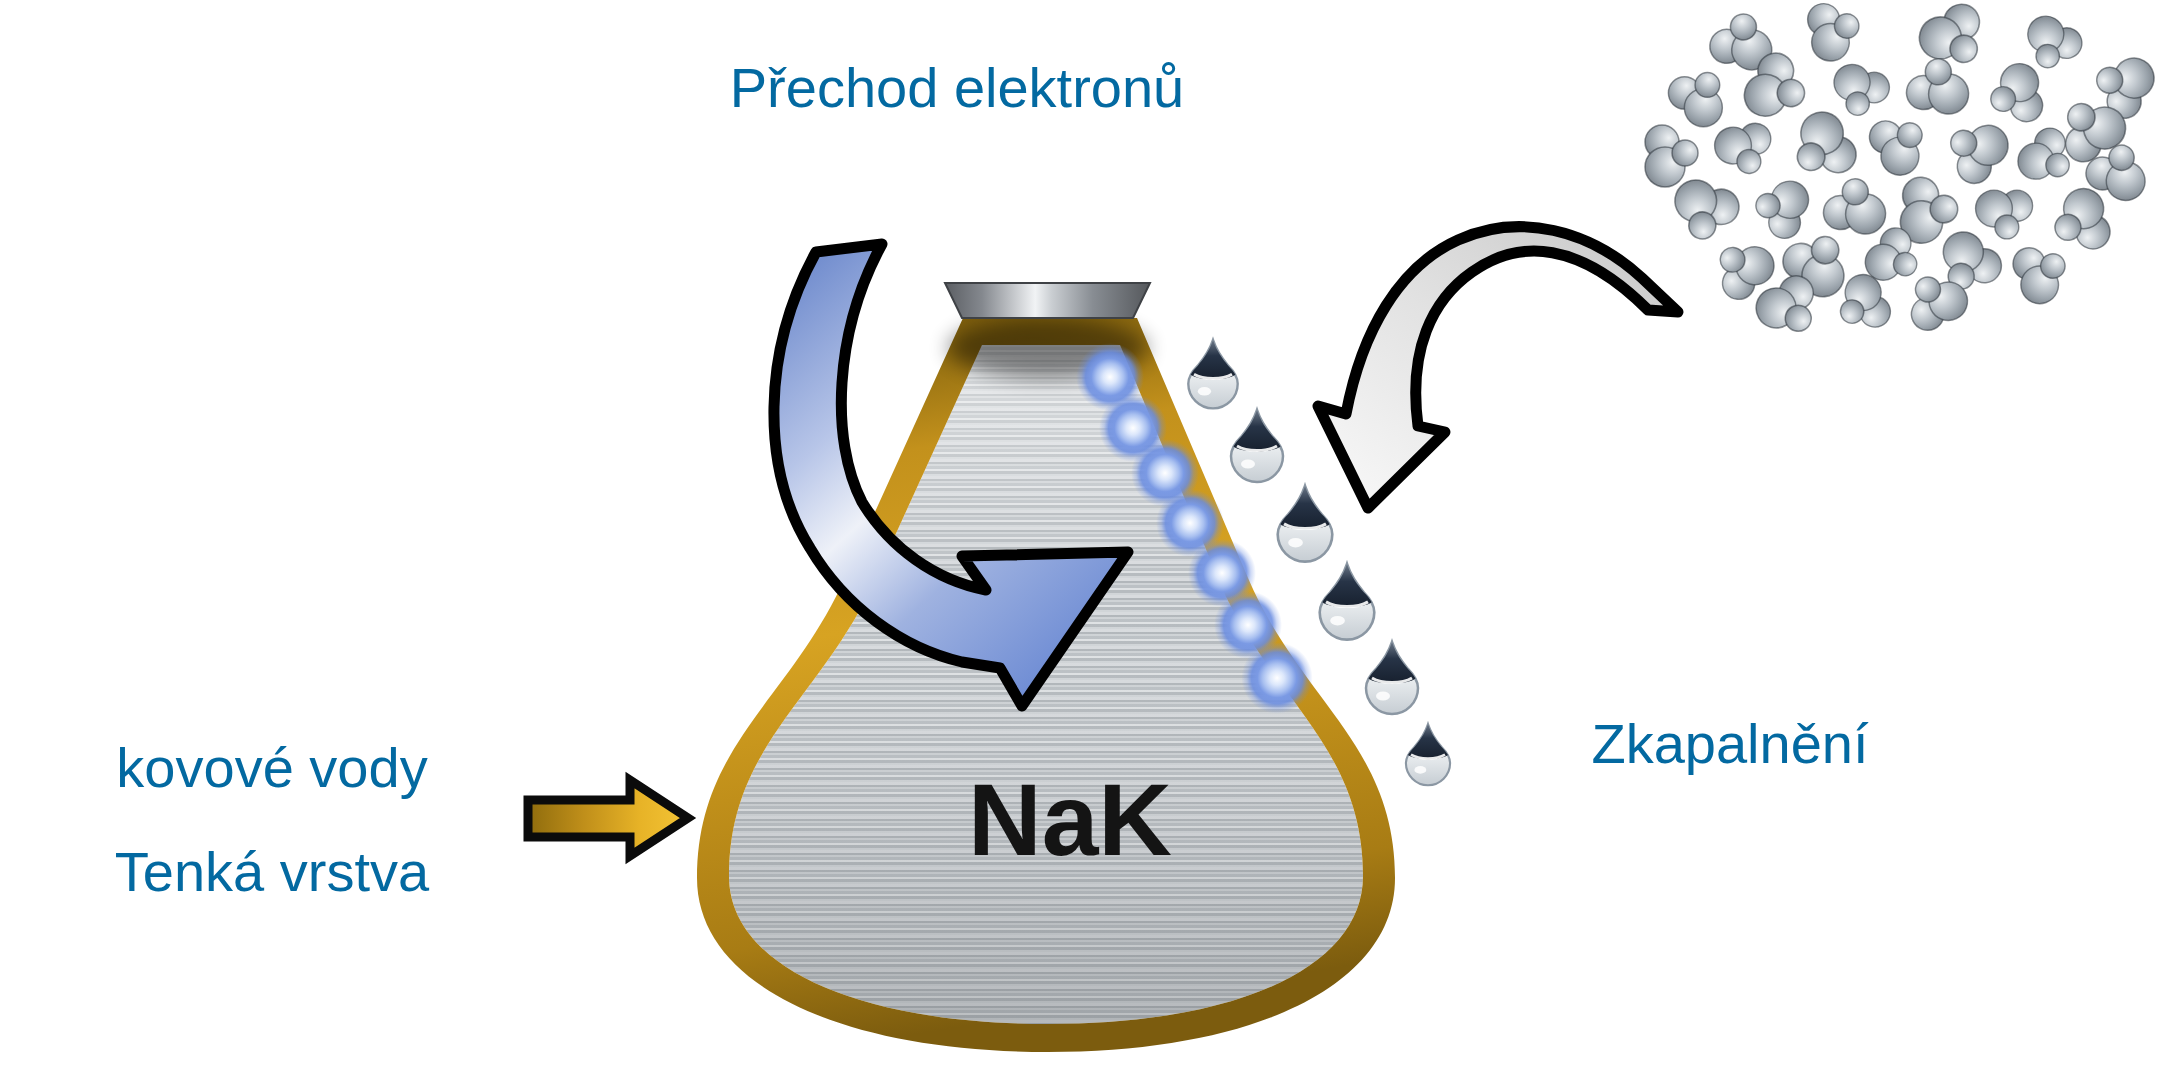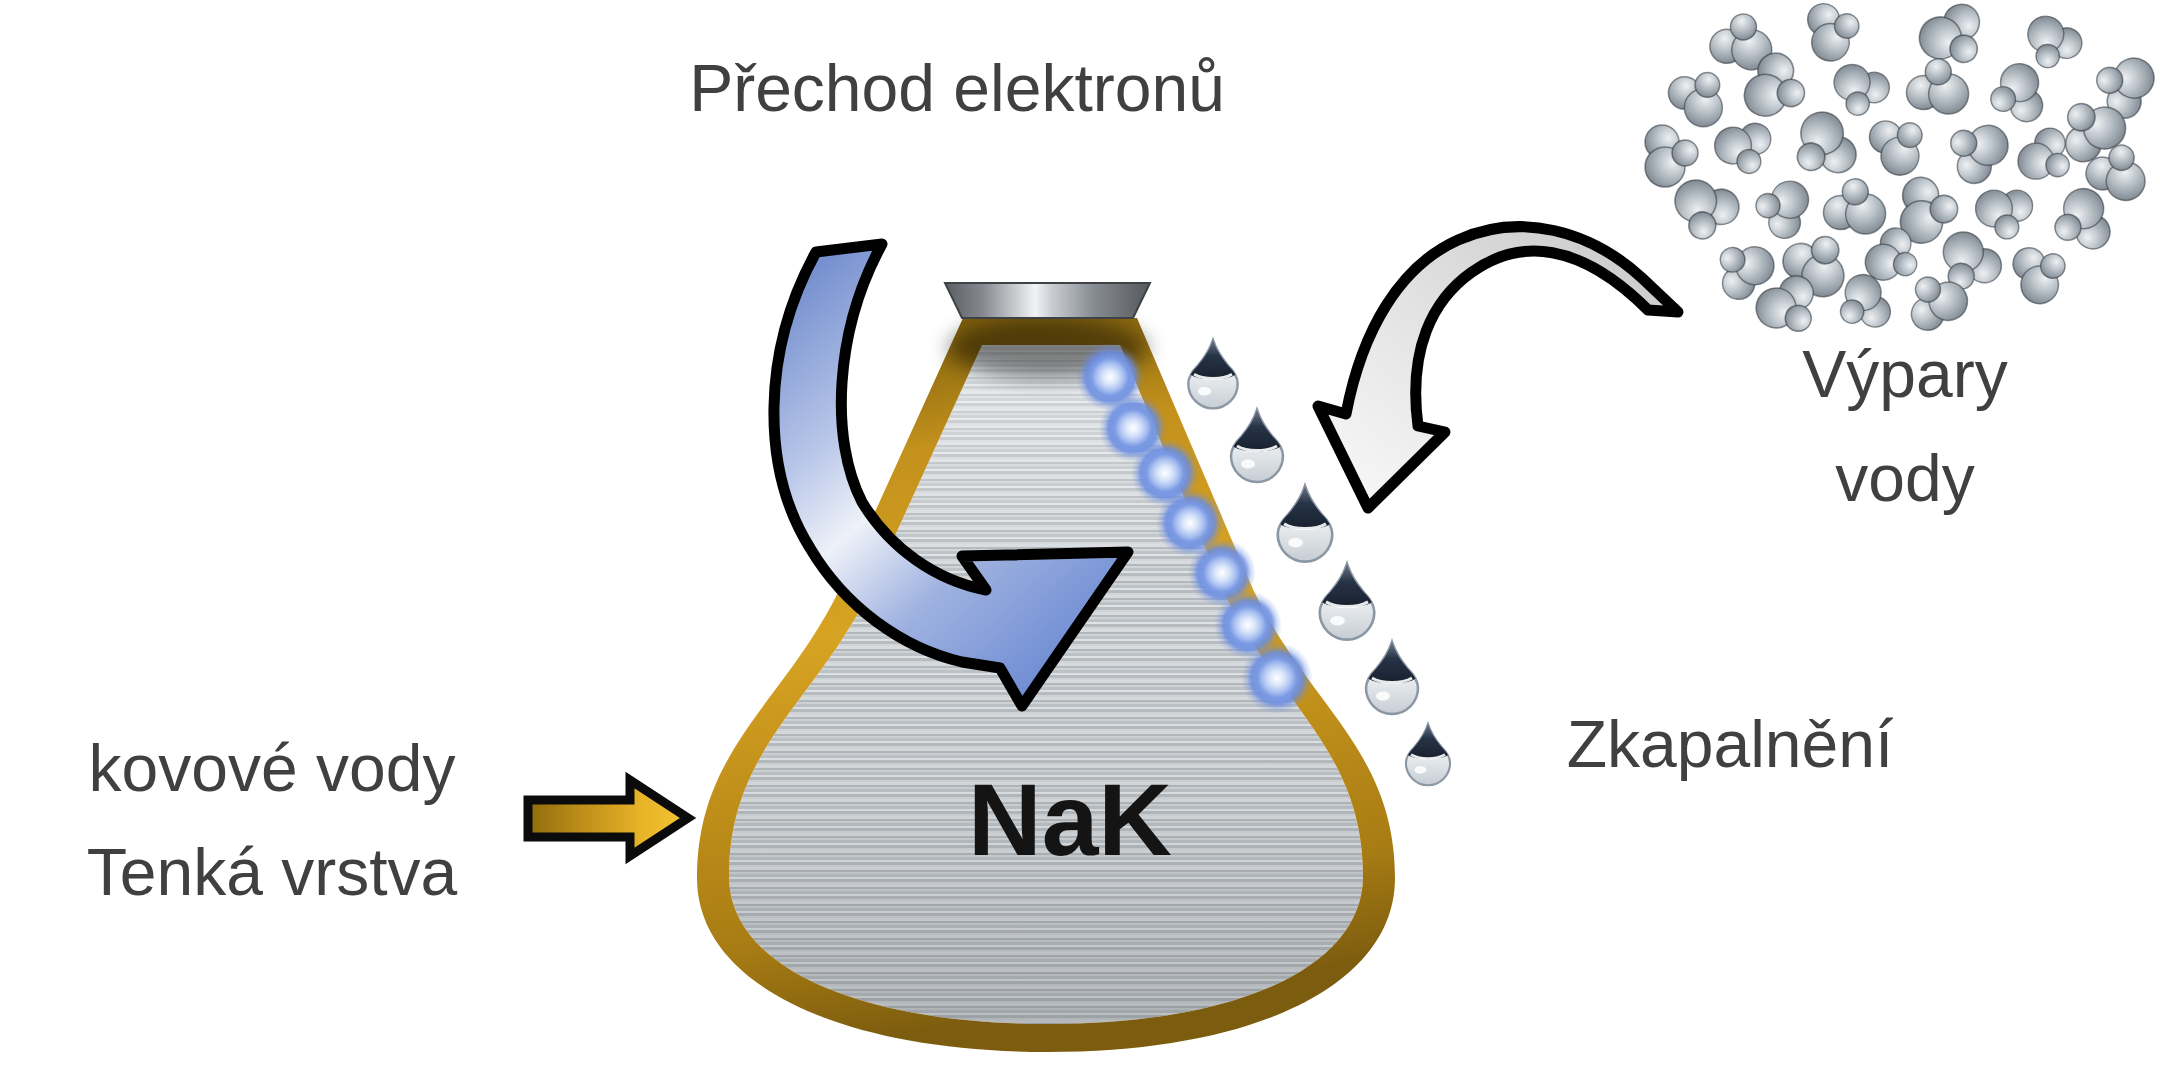--- a/index.html
+++ b/index.html
@@ -8,22 +8,22 @@
     width:2160px;height:1077px;
     overflow:hidden;
     background:#ffffff;
     font-family:"Liberation Sans","DejaVu Sans",sans-serif;
   }
   #diagram-svg{position:absolute;left:0;top:0;width:2160px;height:1077px;}
   .lbl{
     position:absolute;
     transform:translateX(-50%);
     text-align:center;
-    color:#404040;
-    font-size:66px;
+    color:#0369a1;
+    font-size:56px;
     line-height:104px;
     white-space:nowrap;
     z-index:5;
   }
   .lbl span{display:block;}
   #nak-label{
     position:absolute;
     transform:translate(-50%,-50%);
     font-size:102px;
     color:#141414;
@@ -246,24 +246,20 @@
         <use href="#droplet-proto" transform="translate(1428,758) rotate(0) scale(0.85)"></use>
       </g>
 
     <path d="M528,800 L630,800 L630,780 L688,818 L630,856 L630,837 L528,837 Z" fill="url(#goldArrowGrad)" stroke="#0b0b0b" stroke-width="9" stroke-linejoin="miter"></path>
   </svg>
 
   <div class="lbl" id="electron-transfer-label" style="left:957px;top:36px;">
     <span>Přechod elektronů</span>
   </div>
 
-  <div class="lbl" id="water-vapor-label" style="left:1905px;top:322px;">
-    <span>Výpary</span>
-    <span>vody</span>
-  </div>
 
   <div class="lbl" id="metal-water-layer-label" style="left:272px;top:716px;">
     <span>kovové vody</span>
     <span>Tenká vrstva</span>
   </div>
 
   <div class="lbl" id="condensation-label" style="left:1730px;top:692px;">
     <span>Zkapalnění</span>
   </div>
 

